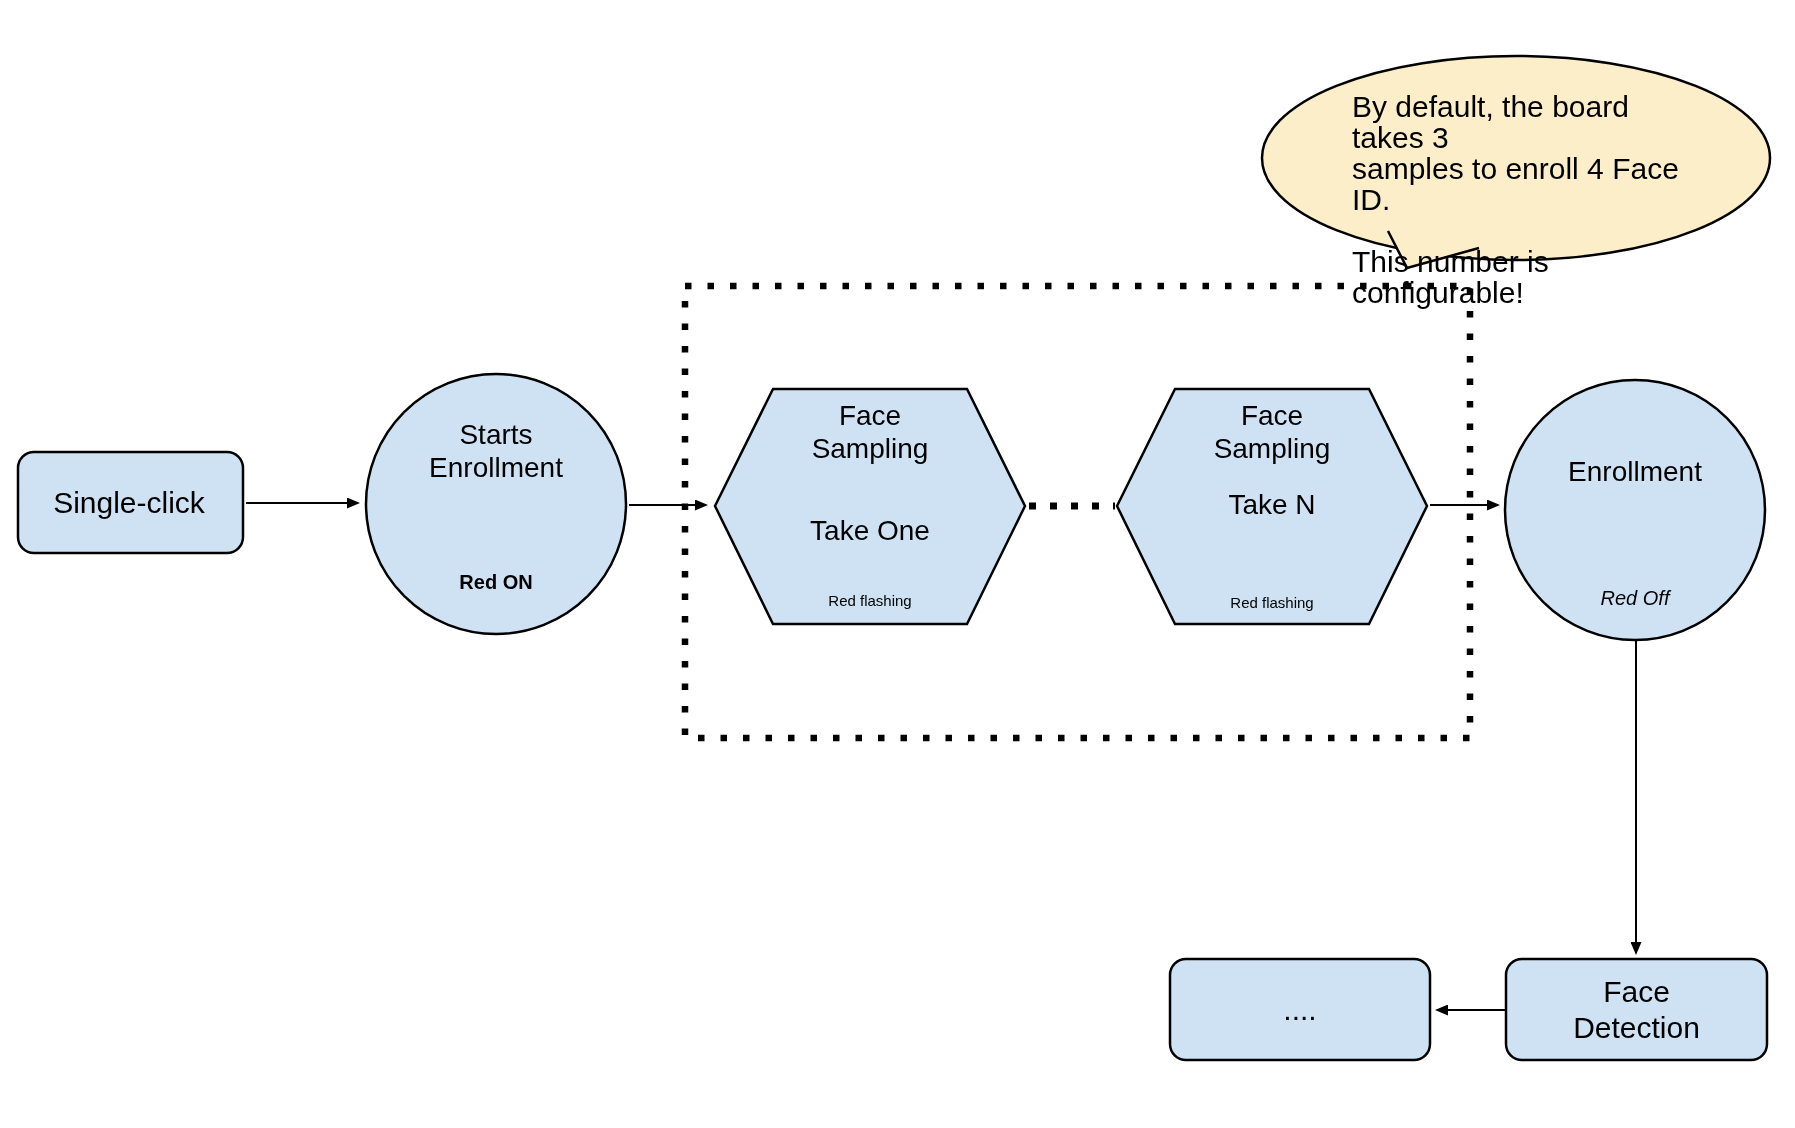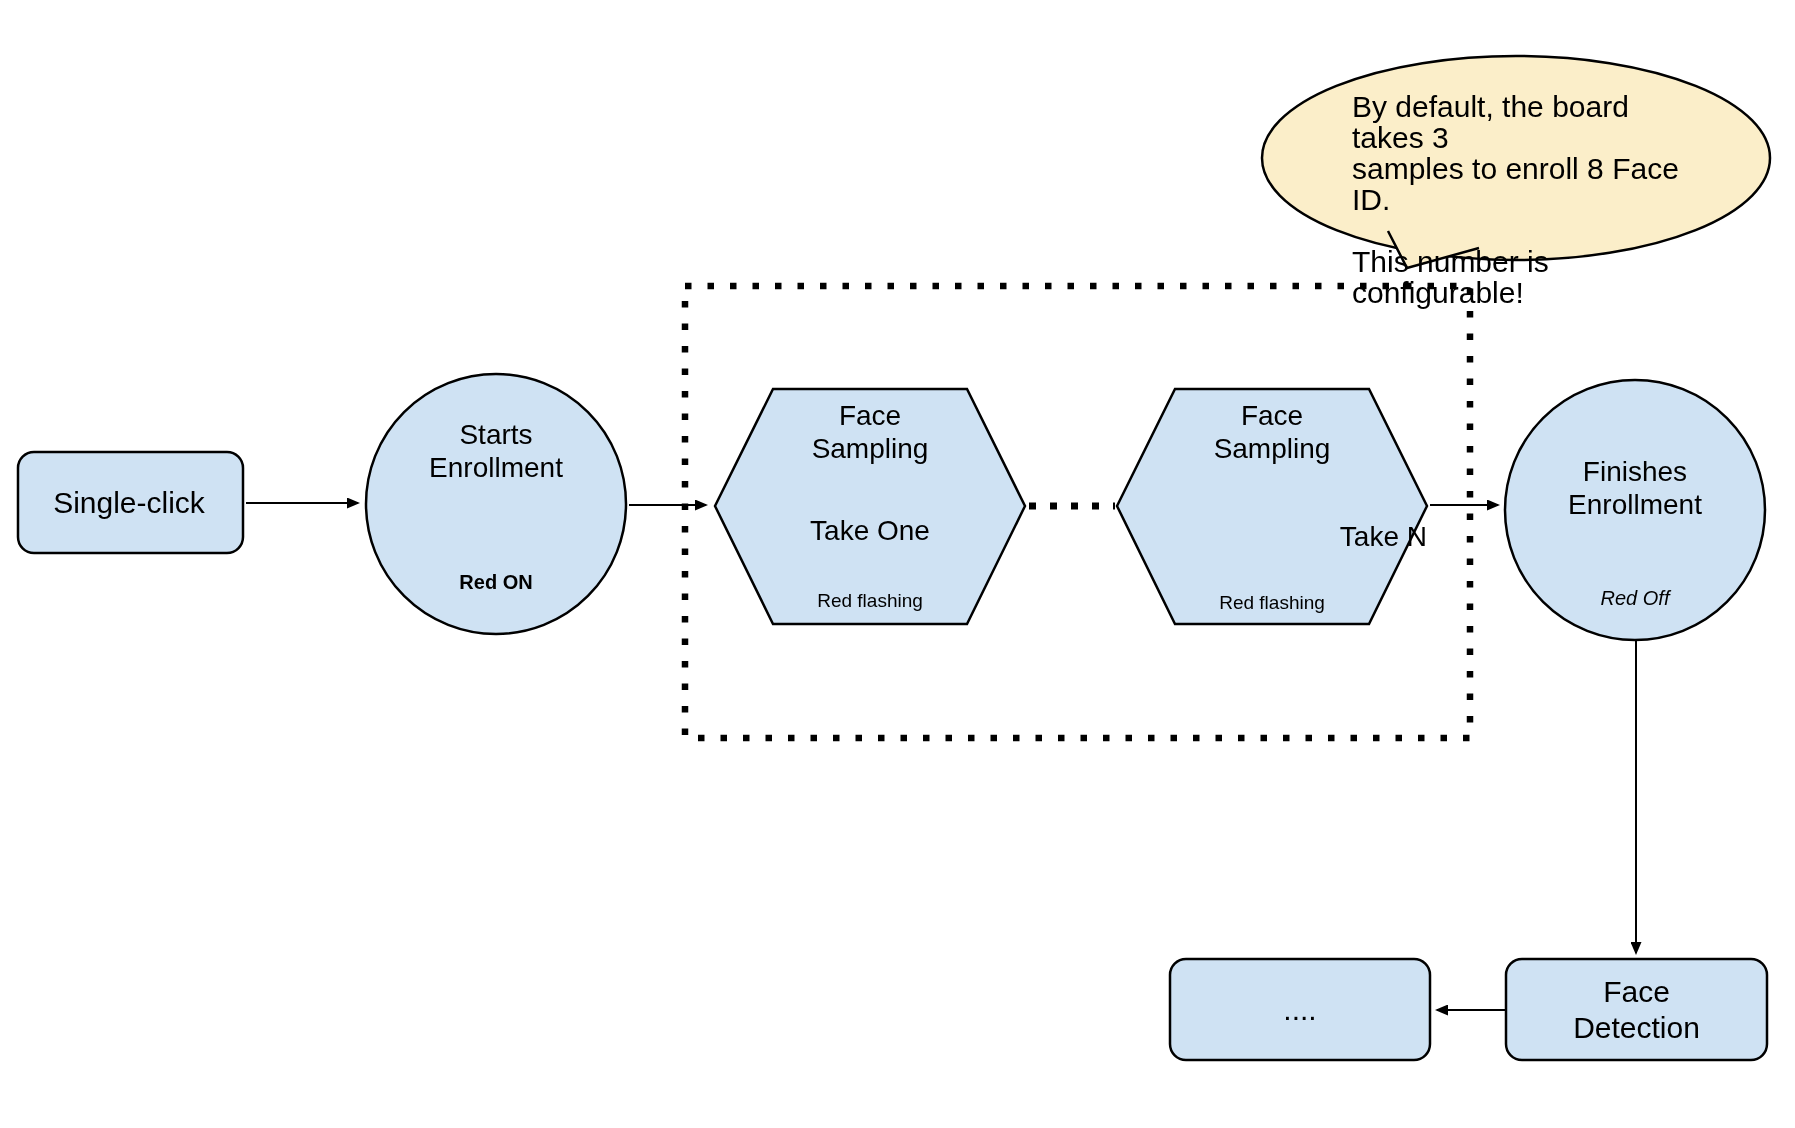--- a/index.html
+++ b/index.html
@@ -18,21 +18,21 @@
     position: absolute;
     display: flex;
     align-items: center;
     justify-content: center;
     flex-direction: column;
     text-align: center;
   }
   .fs-main   { font-size: 28px; line-height: 33px; }
   .fs-big    { font-size: 30px; line-height: 36px; }
   .fs-small  { font-size: 20px; line-height: 24px; }
-  .fs-tiny   { font-size: 19px; line-height: 23px; }
+  .fs-tiny   { font-size: 15px; line-height: 23px; }
   .bubble-text {
     position: absolute;
     left: 1352px;
     top: 91px;
     width: 340px;
     font-size: 30px;
     line-height: 31px;
     text-align: left;
   }
   .bubble-line { min-height: 31px; }
@@ -91,32 +91,31 @@
     <div>Face</div>
     <div>Sampling</div>
   </div>
   <div class="label fs-main" style="left:715px; top:514px; width:310px;">Take One</div>
   <div class="label fs-tiny" style="left:715px; top:589px; width:310px;">Red flashing</div>
 
   <div class="label fs-main" style="left:1117px; top:399px; width:310px;">
     <div>Face</div>
     <div>Sampling</div>
   </div>
-  <div class="label fs-main" style="left:1117px; top:520px; width:310px;text-align:right;">Take N</div>
+  <div class="label fs-main" style="left:1117px; top:488px; width:310px;">Take N</div>
   <div class="label fs-tiny" style="left:1117px; top:591px; width:310px;">Red flashing</div>
 
   <div class="label fs-main" style="left:1505px; top:455px; width:260px;">
-    <div>Finishes</div>
     <div>Enrollment</div>
   </div>
   <div class="label fs-small" style="left:1505px; top:586px; width:260px;font-style:italic;">Red Off</div>
 
   <div class="bubble-text">
     <div class="bubble-line">By default, the board takes 3</div>
-    <div class="bubble-line">samples to enroll 8 Face ID.</div>
+    <div class="bubble-line">samples to enroll 4 Face ID.</div>
     <div class="bubble-line"></div>
     <div class="bubble-line">This number is configurable!</div>
   </div>
 
   <div class="flexcenter fs-big" style="left:1170px; top:959px; width:260px; height:101px;">
     <div>....</div>
   </div>
 
   <div class="flexcenter fs-big" style="left:1506px; top:959px; width:261px; height:101px;">
     <div>Face</div>

